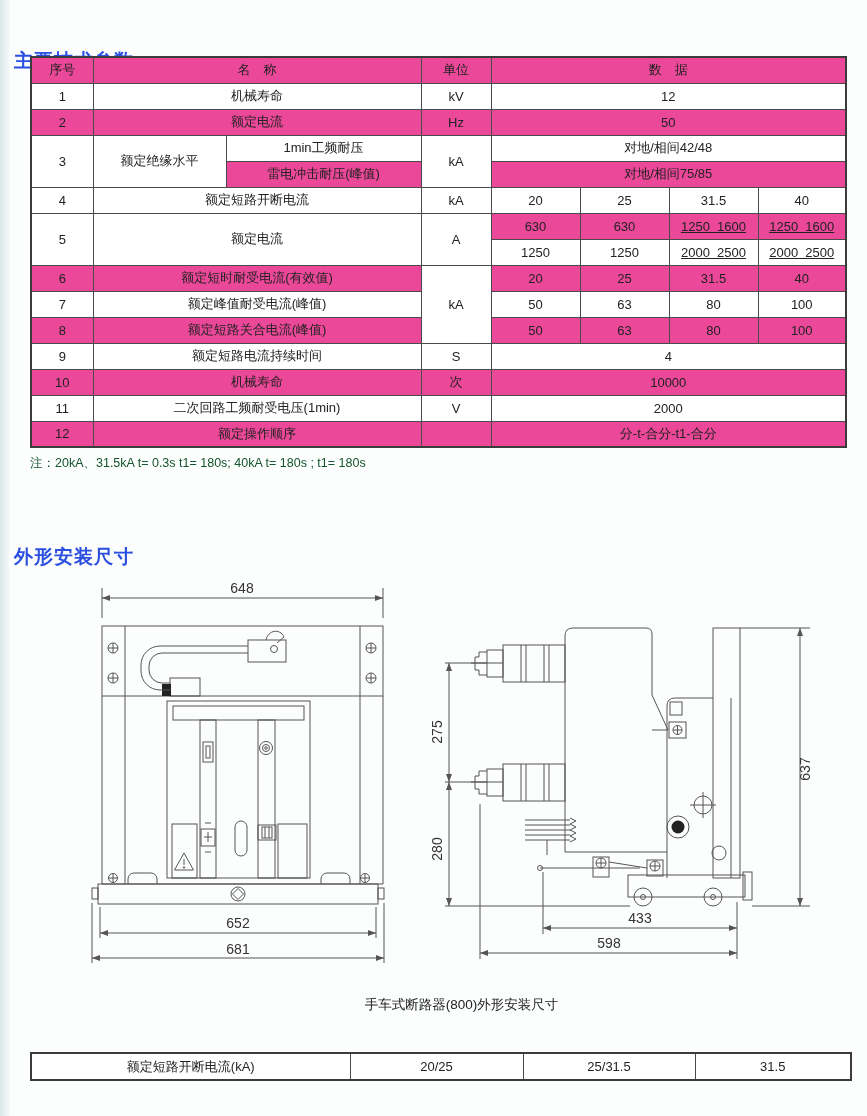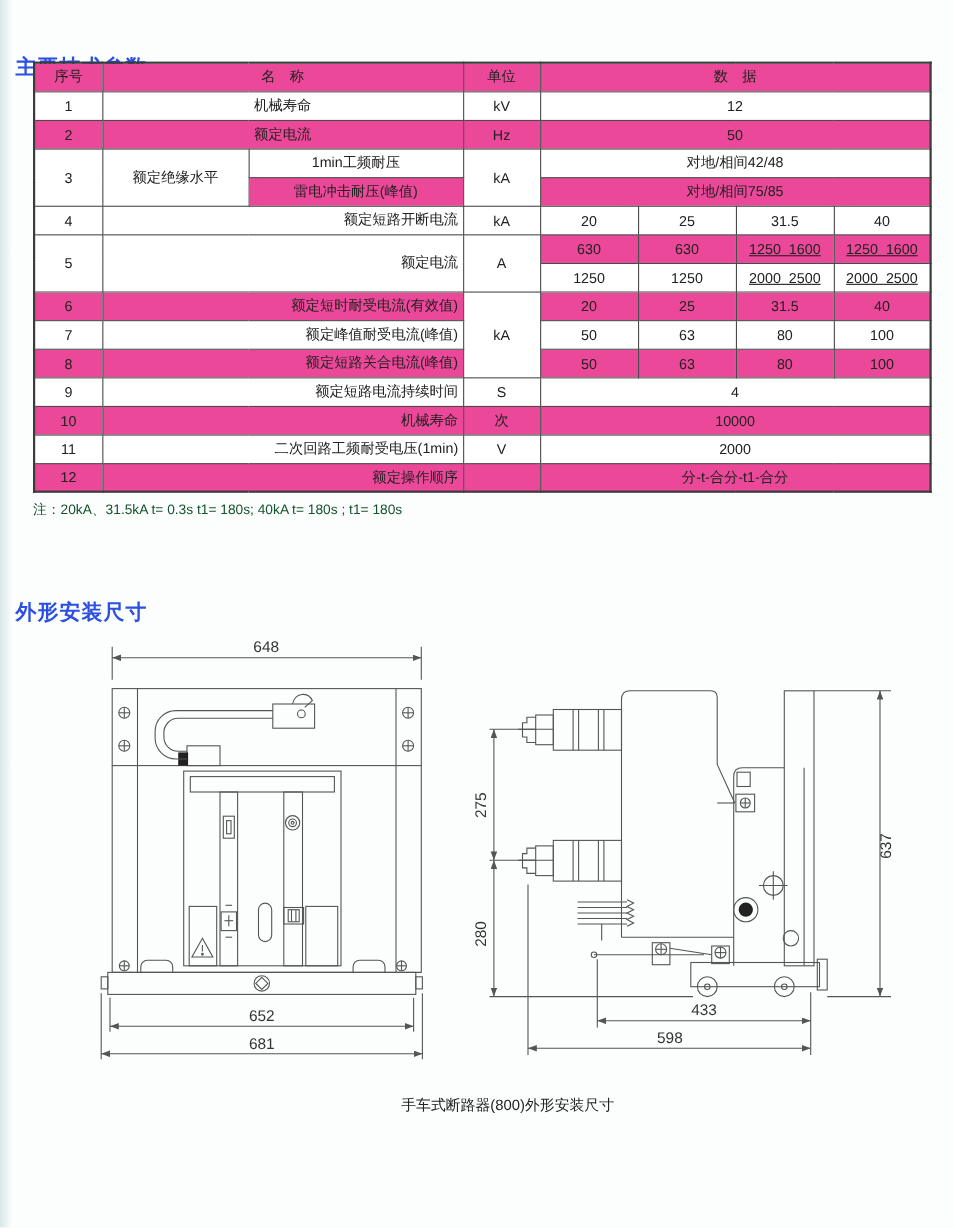--- a/index.html
+++ b/index.html
@@ -25,21 +25,21 @@
   .main-table {
     position:absolute; left:30px; top:56px; width:815px;
     font-size:13px; border:2px solid #3b3b3b;
   }
   .main-table td {
     border:1px solid #4a4a4a; height:26px; text-align:center;
     padding:0 4px; overflow:hidden; white-space:nowrap; vertical-align:middle;
   }
   td.blue { background:#ec4899; }
   td.white { background:#ffffff; }
-  td.lname { text-align:right; padding-left:4px;margin-top:32px; }
+  td.lname { text-align:center; padding-left:4px;margin-top:32px; }
   td.pre { white-space:pre;text-decoration:underline; }
   .note { position:absolute; left:30px; top:455px; font-size:12.5px; color:#14532d; }
   .drawing { position:absolute; overflow:visible; }
   .dline { stroke:#555; stroke-width:1; fill:none; }
   .dfill { fill:#222; stroke:none; }
   svg text { font-size:14px; fill:#333; font-family:"Liberation Sans","DejaVu Sans",sans-serif; }
   .caption { position:absolute; left:0; top:996px; width:867px; text-align:center; font-size:13.5px; color:#222;margin-left:28px; }
   .btm-table {
     position:absolute; left:30px; top:1052px; width:820px;
     font-size:13px; border:2px solid #3b3b3b;
@@ -418,14 +418,20 @@
 <div class="caption">手车式断路器(800)外形安装尺寸</div>
 
 <table class="btm-table">
   <colgroup>
     <col style="width:319px">
       <col style="width:173px">
       <col style="width:172px">
       <col style="width:156px">
   </colgroup>
   <tbody>
+  <tr>
+    <td class="white">额定短路开断电流(kA)</td>
+    <td class="white">20/25</td>
+    <td class="white">25/31.5</td>
+    <td class="white">31.5</td>
+  </tr>
 </tbody>
   </table>
 
 </body></html>

